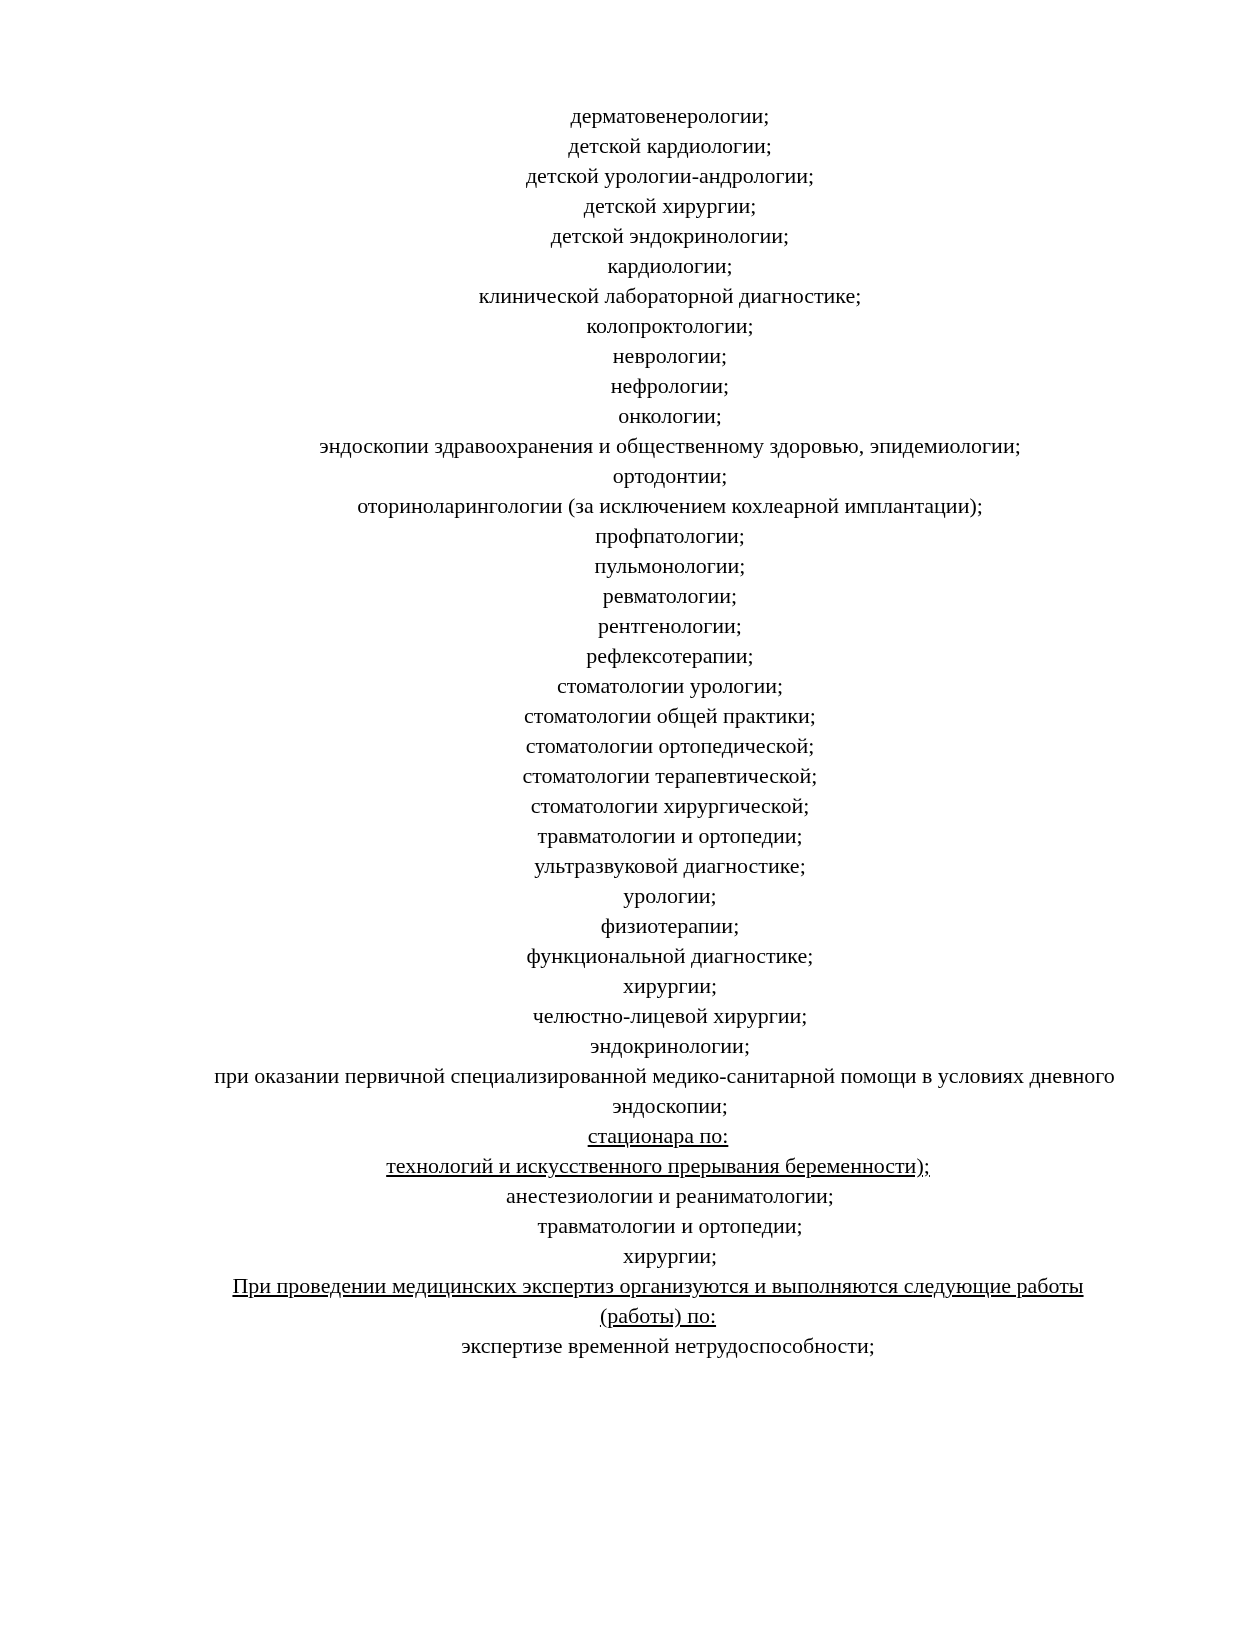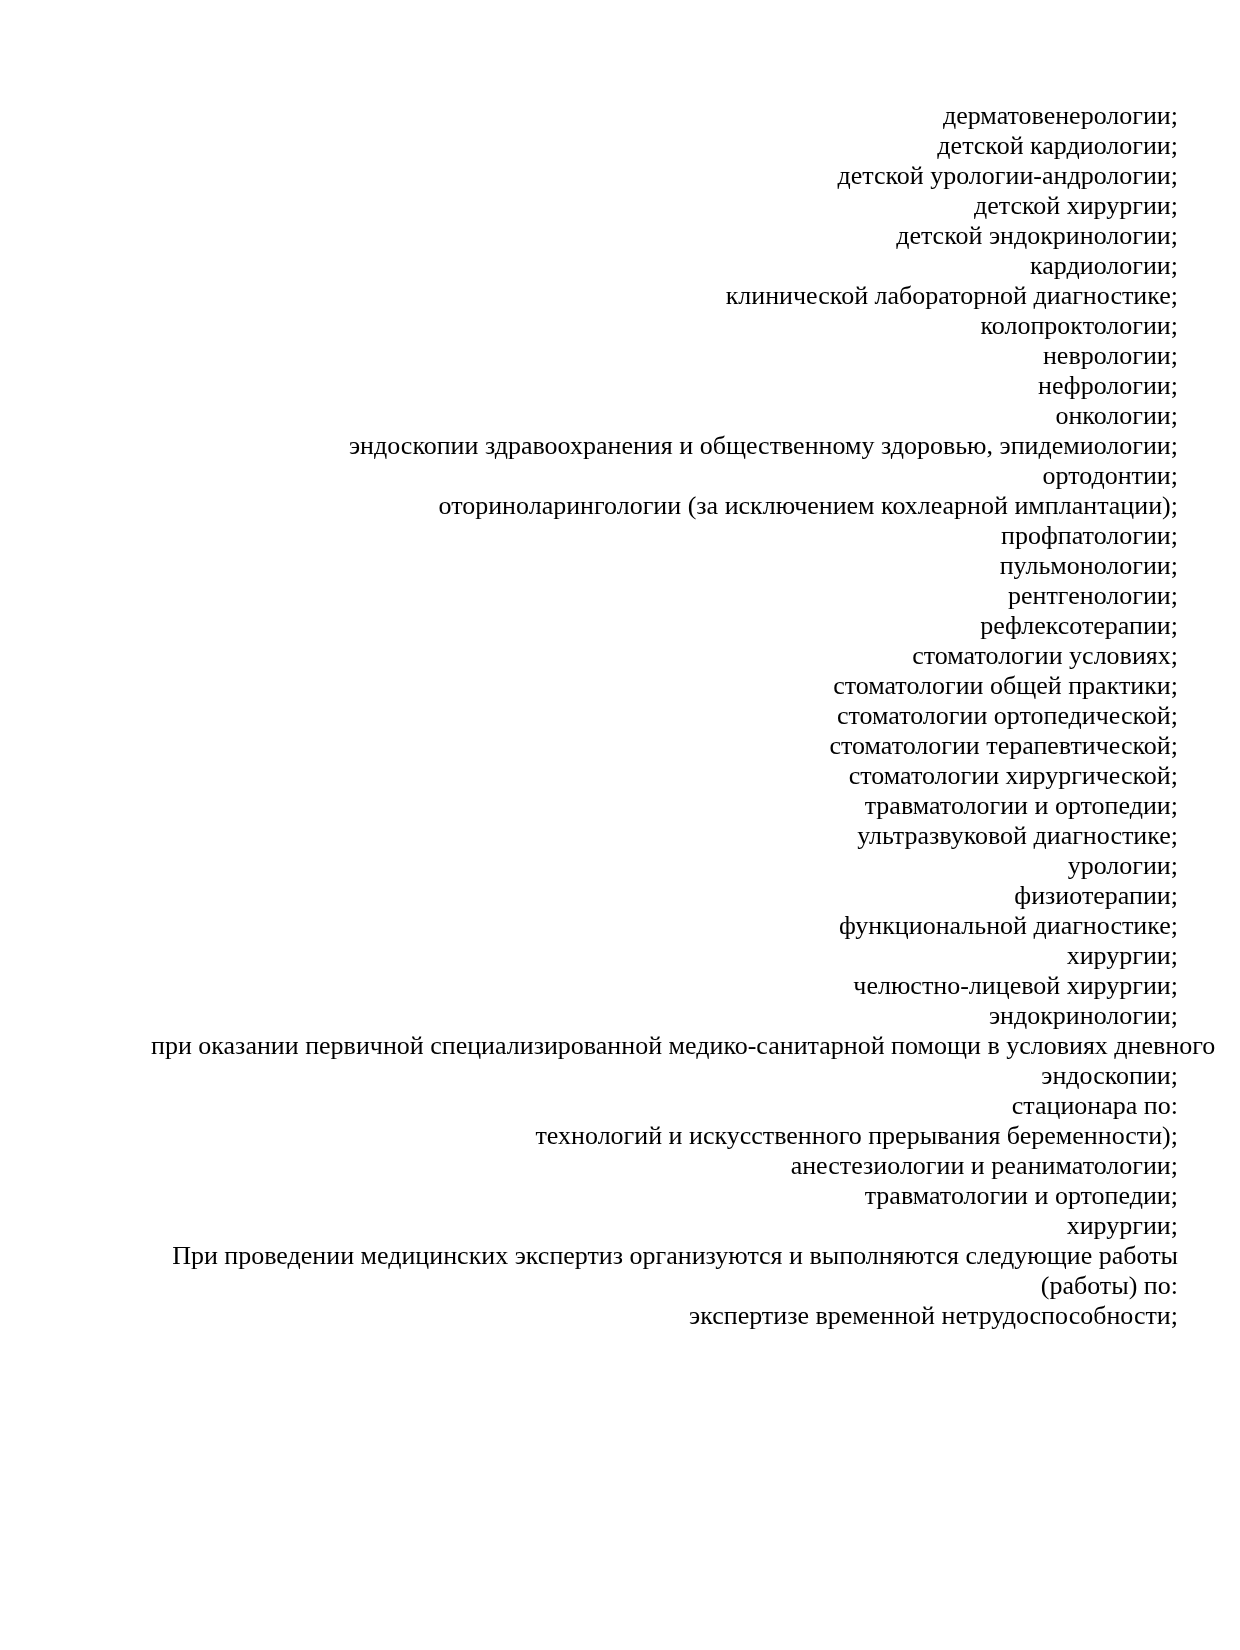--- a/index.html
+++ b/index.html
@@ -16,29 +16,29 @@
     font-family: "Liberation Serif", serif;
     color: #000000;
   }
   .content {
     position: absolute;
     top: 101px;
     left: 138px;
     width: 1040px;
   }
   .line {
-    font-size: 26px;
+    font-size: 22px;
     line-height: 30px;
     white-space: nowrap;
-    text-align: right;
+    text-align: center;
   }
   .ind-item  { padding-left: 24px; }  
   .ind-sub   { padding-left: 13px; }  
   .ind-sub20 { padding-left: 20px; }  
-  .ind-none  { padding-left: 0; }     
+  .ind-none  { padding-left: 0; text-decoration: underline; }     
 </style>
 </head>
 <body>
 
 <div class="page">
   <div class="content">
     <div class="line ind-item">дерматовенерологии;</div>
     <div class="line ind-item">детской кардиологии;</div>
     <div class="line ind-item">детской урологии-андрологии;</div>
     <div class="line ind-item">детской хирургии;</div>
@@ -47,23 +47,24 @@
     <div class="line ind-item">клинической лабораторной диагностике;</div>
     <div class="line ind-item">колопроктологии;</div>
     <div class="line ind-item">неврологии;</div>
     <div class="line ind-item">нефрологии;</div>
     <div class="line ind-item">онкологии;</div>
     <div class="line ind-item">эндоскопии здравоохранения и общественному здоровью, эпидемиологии;</div>
     <div class="line ind-item">ортодонтии;</div>
     <div class="line ind-item">оториноларингологии (за исключением кохлеарной имплантации);</div>
     <div class="line ind-item">профпатологии;</div>
     <div class="line ind-item">пульмонологии;</div>
+    <div class="line ind-item">ревматологии;</div>
     <div class="line ind-item">рентгенологии;</div>
     <div class="line ind-item">рефлексотерапии;</div>
-    <div class="line ind-item">стоматологии условиях;</div>
+    <div class="line ind-item">стоматологии урологии;</div>
     <div class="line ind-item">стоматологии общей практики;</div>
     <div class="line ind-item">стоматологии ортопедической;</div>
     <div class="line ind-item">стоматологии терапевтической;</div>
     <div class="line ind-item">стоматологии хирургической;</div>
     <div class="line ind-item">травматологии и ортопедии;</div>
     <div class="line ind-item">ультразвуковой диагностике;</div>
     <div class="line ind-item">урологии;</div>
     <div class="line ind-item">физиотерапии;</div>
     <div class="line ind-item">функциональной диагностике;</div>
     <div class="line ind-item">хирургии;</div>

